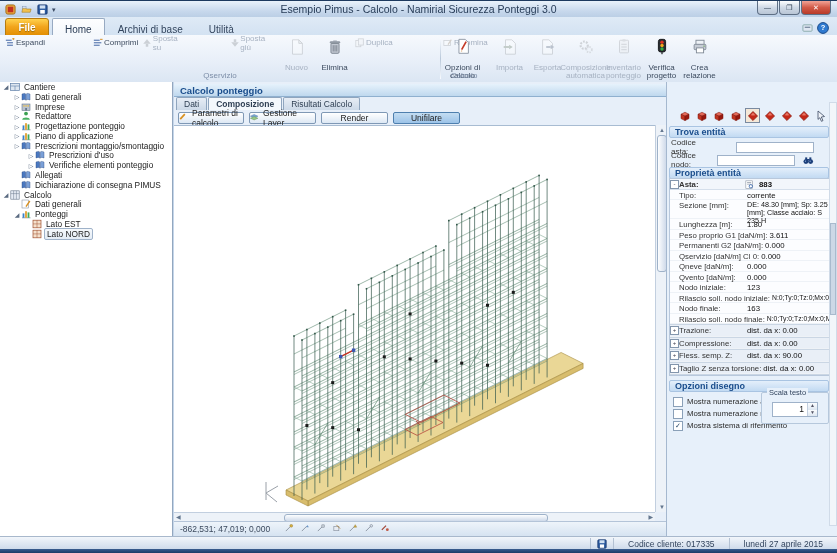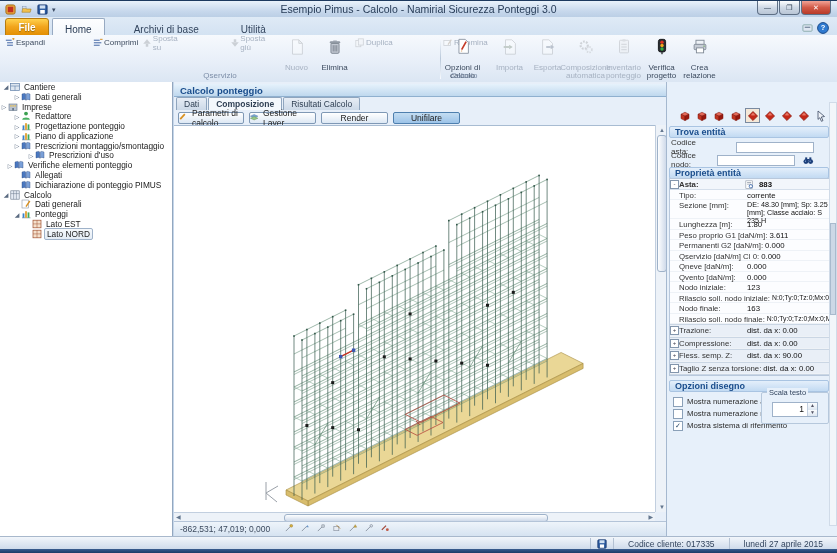--- a/index.html
+++ b/index.html
@@ -16,21 +16,21 @@
   .winbtn{width:19px;height:13px;border:1px solid #5e6f85;border-top:none;border-radius:0 0 4px 4px;
     background:linear-gradient(#fdfeff,#cfd9e6 50%,#b9c6d6);display:flex;align-items:center;justify-content:center;
     font-size:7px;color:#2d3c50;margin-left:1px;}
   .winbtn.close{background:linear-gradient(#f2a396,#d25a48 50%,#b83a28);color:#fff;width:28px;}
   .helpcluster{position:absolute;right:8px;top:20px;display:flex;gap:4px;align-items:center;}
   
   .tabstrip{position:absolute;left:0;top:17px;width:837px;height:18px;background:linear-gradient(#dfeaf6,#d3e2f2);}
   .filetab{position:absolute;left:5px;top:1px;width:42px;height:17px;border-radius:3px 3px 0 0;
     background:linear-gradient(#ffd24d,#f2a51d 45%,#e08c00);border:1px solid #b57a10;color:#fff;
     font-size:10px;font-weight:bold;display:flex;align-items:center;justify-content:center;text-shadow:0 1px 1px #9a6a00;}
-  .rtabs{position:absolute;left:52px;top:1px;display:flex;height:22px;gap:16px;}
+  .rtabs{position:absolute;left:52px;top:1px;display:flex;height:22px;}
   .rtab{padding:0 12px;font-size:10px;color:#33455e;display:flex;align-items:center;border:1px solid transparent;}
   .rtab.active{background:linear-gradient(#fdfeff,#f2f6fb);border:1px solid #98aac2;border-bottom:none;border-radius:2px 2px 0 0;color:#2a3c55;}
   
   .ribbon{position:absolute;left:0;top:35px;width:837px;height:47px;
     background:linear-gradient(#f6f9fd,#e7eef8 60%,#dbe6f3);border-bottom:1px solid #b6c6da;}
   .rgroup{position:absolute;top:0;height:46px;}
   .rgroup .glabel{position:absolute;left:0;right:0;bottom:1px;text-align:center;font-size:8px;color:#7d8ea8;}
   .gsep{position:absolute;top:3px;bottom:3px;width:1px;background:linear-gradient(#f8fbff,#b9c8da,#f8fbff);}
   .btnrow{position:absolute;left:2px;top:2px;display:flex;align-items:flex-start;}
   .bigbtn{width:37px;height:33px;display:flex;flex-direction:column;align-items:center;border-radius:2px;margin-right:1px;gap:7px;}
@@ -360,21 +360,21 @@
         <div class="titem" style="padding-left: 13px;">
           <span class="arrow">▷</span>
           <span class="ticon">
             <svg width="10" height="10" viewBox="0 0 10 10">
               <path d="M1 2 C3 1 4.7 1.4 4.7 2.2 L4.7 8.2 C4.7 7.4 3 7 1 8 Z" fill="#4a78c0" stroke="#2a4a80" stroke-width="0.4"></path>
               <path d="M9 2 C7 1 5.3 1.4 5.3 2.2 L5.3 8.2 C5.3 7.4 7 7 9 8 Z" fill="#7aa0d8" stroke="#2a4a80" stroke-width="0.4"></path>
             </svg>
           </span>
           <span class="tlabel">Dati generali</span>
         </div>
-        <div class="titem" style="">
+        <div class="titem" style="padding-left: 13px;">
           <span class="arrow">▷</span>
           <span class="ticon">
             <svg width="10" height="10" viewBox="0 0 10 10">
               <rect x="1" y="2" width="8" height="6.5" fill="#b8c2d0" stroke="#68788c" stroke-width="0.6"></rect>
               <rect x="2.2" y="3.2" width="1.4" height="1.4" fill="#e8c050"></rect>
               <rect x="4.4" y="3.2" width="1.4" height="1.4" fill="#e8c050"></rect>
               <rect x="6.6" y="3.2" width="1.4" height="1.4" fill="#e8c050"></rect>
               <rect x="4.2" y="6" width="1.8" height="2.5" fill="#68788c"></rect>
             </svg>
           </span>
@@ -427,21 +427,21 @@
         <div class="titem" style="padding-left: 27px;">
           <span class="arrow">▷</span>
           <span class="ticon">
             <svg width="10" height="10" viewBox="0 0 10 10">
               <path d="M1 2 C3 1 4.7 1.4 4.7 2.2 L4.7 8.2 C4.7 7.4 3 7 1 8 Z" fill="#4a78c0" stroke="#2a4a80" stroke-width="0.4"></path>
               <path d="M9 2 C7 1 5.3 1.4 5.3 2.2 L5.3 8.2 C5.3 7.4 7 7 9 8 Z" fill="#7aa0d8" stroke="#2a4a80" stroke-width="0.4"></path>
             </svg>
           </span>
           <span class="tlabel">Prescrizioni d'uso</span>
         </div>
-        <div class="titem" style="padding-left: 6px;">
+        <div class="titem" style="padding-left: 27px;">
           <span class="arrow">▷</span>
           <span class="ticon">
             <svg width="10" height="10" viewBox="0 0 10 10">
               <path d="M1 2 C3 1 4.7 1.4 4.7 2.2 L4.7 8.2 C4.7 7.4 3 7 1 8 Z" fill="#4a78c0" stroke="#2a4a80" stroke-width="0.4"></path>
               <path d="M9 2 C7 1 5.3 1.4 5.3 2.2 L5.3 8.2 C5.3 7.4 7 7 9 8 Z" fill="#7aa0d8" stroke="#2a4a80" stroke-width="0.4"></path>
             </svg>
           </span>
           <span class="tlabel">Verifiche elementi ponteggio</span>
         </div>
         <div class="titem" style="padding-left: 13px;">
@@ -455,21 +455,21 @@
           <span class="tlabel">Allegati</span>
         </div>
         <div class="titem" style="padding-left: 13px;">
           <span class="arrow"></span>
           <span class="ticon">
             <svg width="10" height="10" viewBox="0 0 10 10">
               <path d="M1 2 C3 1 4.7 1.4 4.7 2.2 L4.7 8.2 C4.7 7.4 3 7 1 8 Z" fill="#4a78c0" stroke="#2a4a80" stroke-width="0.4"></path>
               <path d="M9 2 C7 1 5.3 1.4 5.3 2.2 L5.3 8.2 C5.3 7.4 7 7 9 8 Z" fill="#7aa0d8" stroke="#2a4a80" stroke-width="0.4"></path>
             </svg>
           </span>
-          <span class="tlabel">Dichiarazione di ponteggio PIMUS</span>
+          <span class="tlabel">Dichiarazione di consegna PIMUS</span>
         </div>
         <div class="titem" style="padding-left: 2px;">
           <span class="arrow">◢</span>
           <span class="ticon">
             <svg width="10" height="10" viewBox="0 0 10 10">
               <rect x="0.8" y="0.8" width="8.4" height="8.4" fill="#e6ecf4" stroke="#68788c" stroke-width="0.6"></rect>
               <line x1="0.8" y1="3.6" x2="9.2" y2="3.6" stroke="#68788c" stroke-width="0.5"></line>
               <line x1="3.6" y1="0.8" x2="3.6" y2="9.2" stroke="#68788c" stroke-width="0.5"></line>
               <line x1="6.4" y1="0.8" x2="6.4" y2="9.2" stroke="#68788c" stroke-width="0.5"></line>
             </svg>

